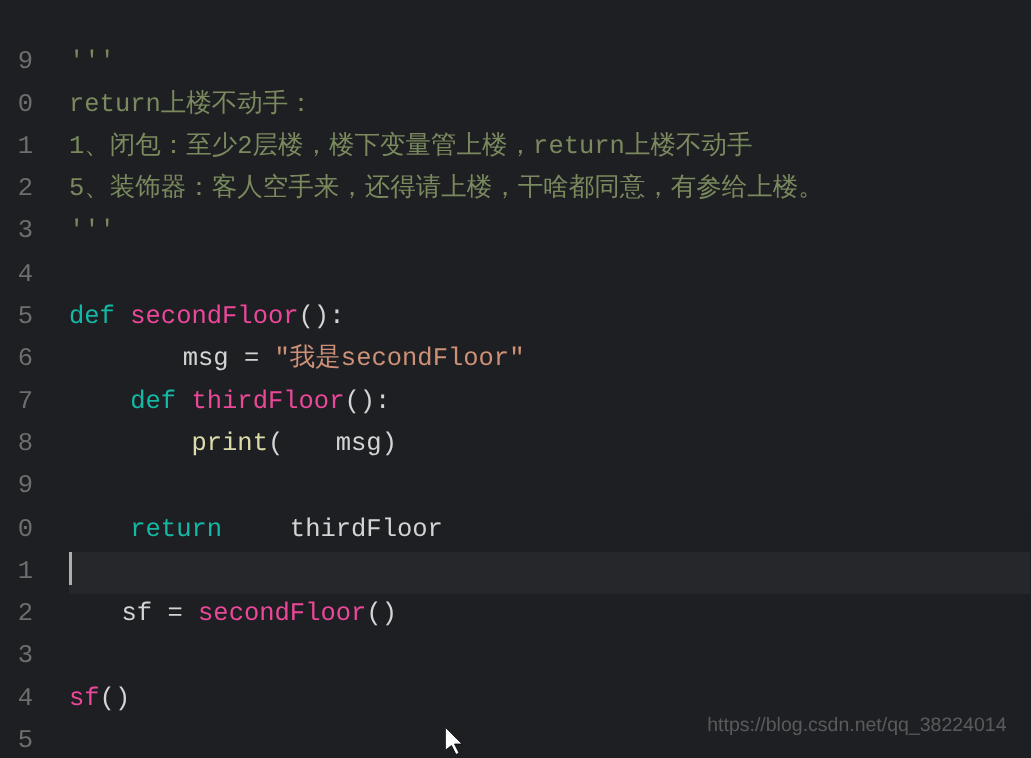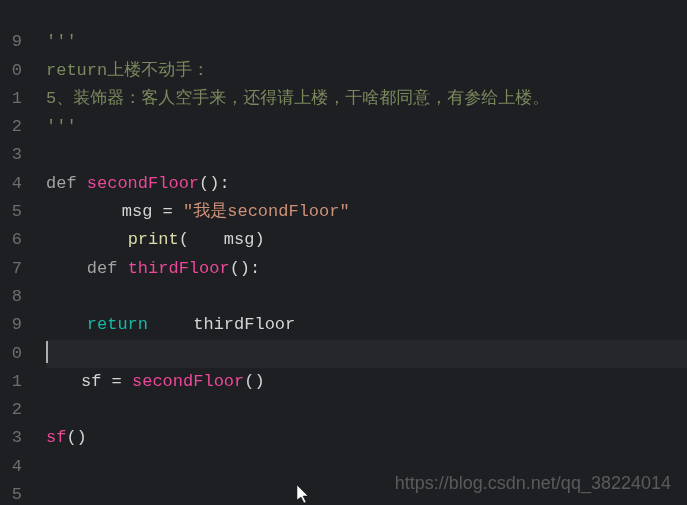--- a/index.html
+++ b/index.html
@@ -39,21 +39,21 @@
       position: relative;
     }
     .line {
       height: 28.3px;
       white-space: pre;
     }
     .comment {
       color: #7a8a5e;
     }
     .keyword {
-      color: #a3a3a3;
+      color: #14b8a6;
     }
     .def-name {
       color: #ec4899;
     }
     .variable {
       color: #d4d4d4;
       margin-left: 35px;
     }
     .string {
       color: #ce9178;
@@ -80,21 +80,21 @@
       background: #aeafad;
       vertical-align: middle;
       position: relative;
       top: -1px;
     }
     .watermark {
       position: absolute;
       bottom: 8px;
       right: 16px;
       color: rgba(200,200,200,0.35);
-      font-size: 18px;
+      font-size: 13px;
       font-family: Arial, sans-serif;
     }
     .mouse-cursor {
       position: absolute;
       left: 297px;
       top: 485px;
       pointer-events: none;
     }
   </style>
 </head>
@@ -118,27 +118,28 @@
     <div>1</div>
     <div>2</div>
     <div>3</div>
     <div>4</div>
     <div>5</div>
   </div>
   <div class="code-area">
     <div class="line"></div>
     <div class="line"><span class="comment">'''</span></div>
     <div class="line"><span class="comment">return上楼不动手：</span></div>
+    <div class="line"><span class="comment">1、闭包：至少2层楼，楼下变量管上楼，return上楼不动手</span></div>
     <div class="line"><span class="comment">5、装饰器：客人空手来，还得请上楼，干啥都同意，有参给上楼。</span></div>
     <div class="line"><span class="comment">'''</span></div>
     <div class="line"></div>
     <div class="line"><span class="keyword">def</span> <span class="def-name">secondFloor</span><span class="paren">():</span></div>
     <div class="line">    <span class="variable">msg</span><span class="operator"> = </span><span class="string">"我是secondFloor"</span></div>
+    <div class="line">    <span class="keyword">def</span> <span class="def-name">thirdFloor</span><span class="paren">():</span></div>
     <div class="line">        <span class="builtin">print</span><span class="paren">(</span><span class="variable">msg</span><span class="paren">)</span></div>
-    <div class="line">    <span class="keyword">def</span> <span class="def-name">thirdFloor</span><span class="paren">():</span></div>
     <div class="line"></div>
     <div class="line">    <span class="return-kw">return</span><span class="variable"> thirdFloor</span></div>
     <div class="line cursor-line"><span class="cursor"></span></div>
     <div class="line"><span class="variable">sf</span><span class="operator"> = </span><span class="def-name">secondFloor</span><span class="paren">()</span></div>
     <div class="line"></div>
     <div class="line"><span class="def-name">sf</span><span class="paren">()</span></div>
   </div>
 </div>
 
 <div class="watermark">https://blog.csdn.net/qq_38224014</div>

